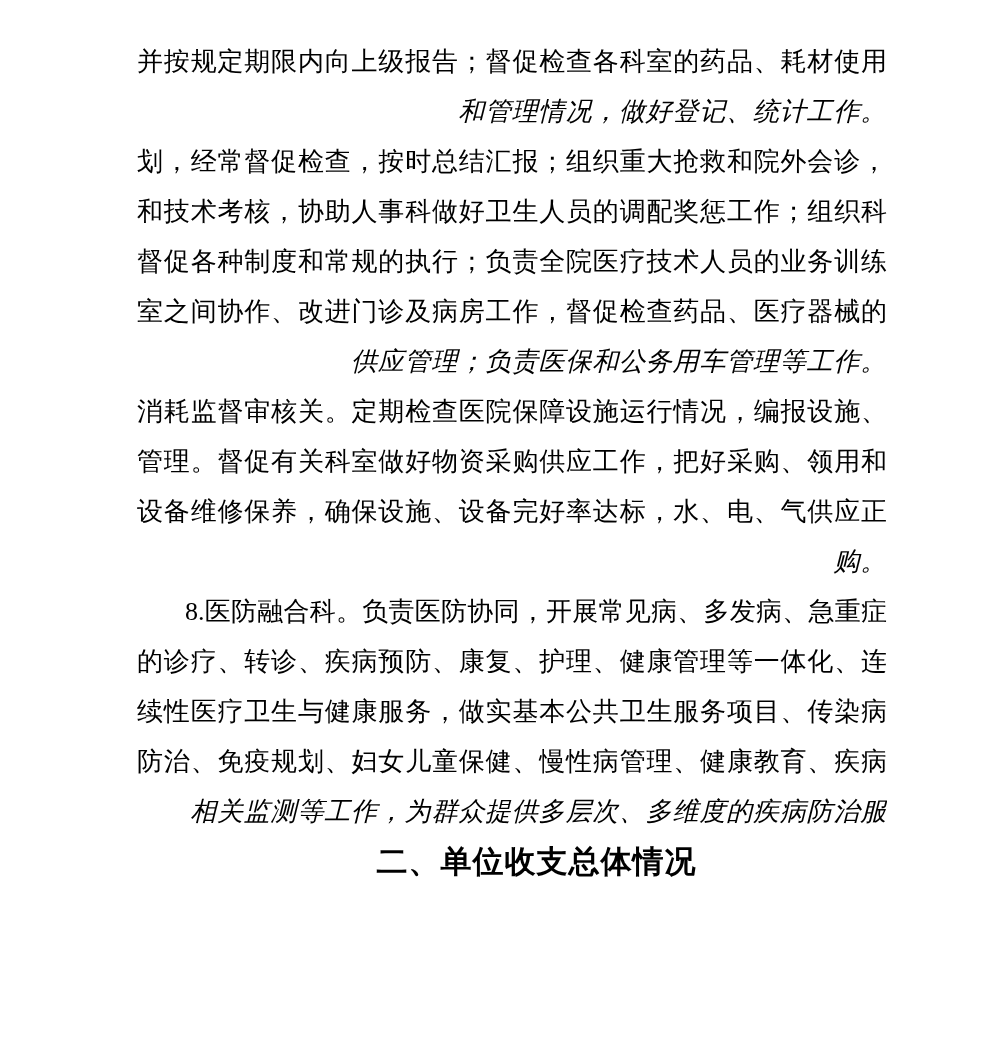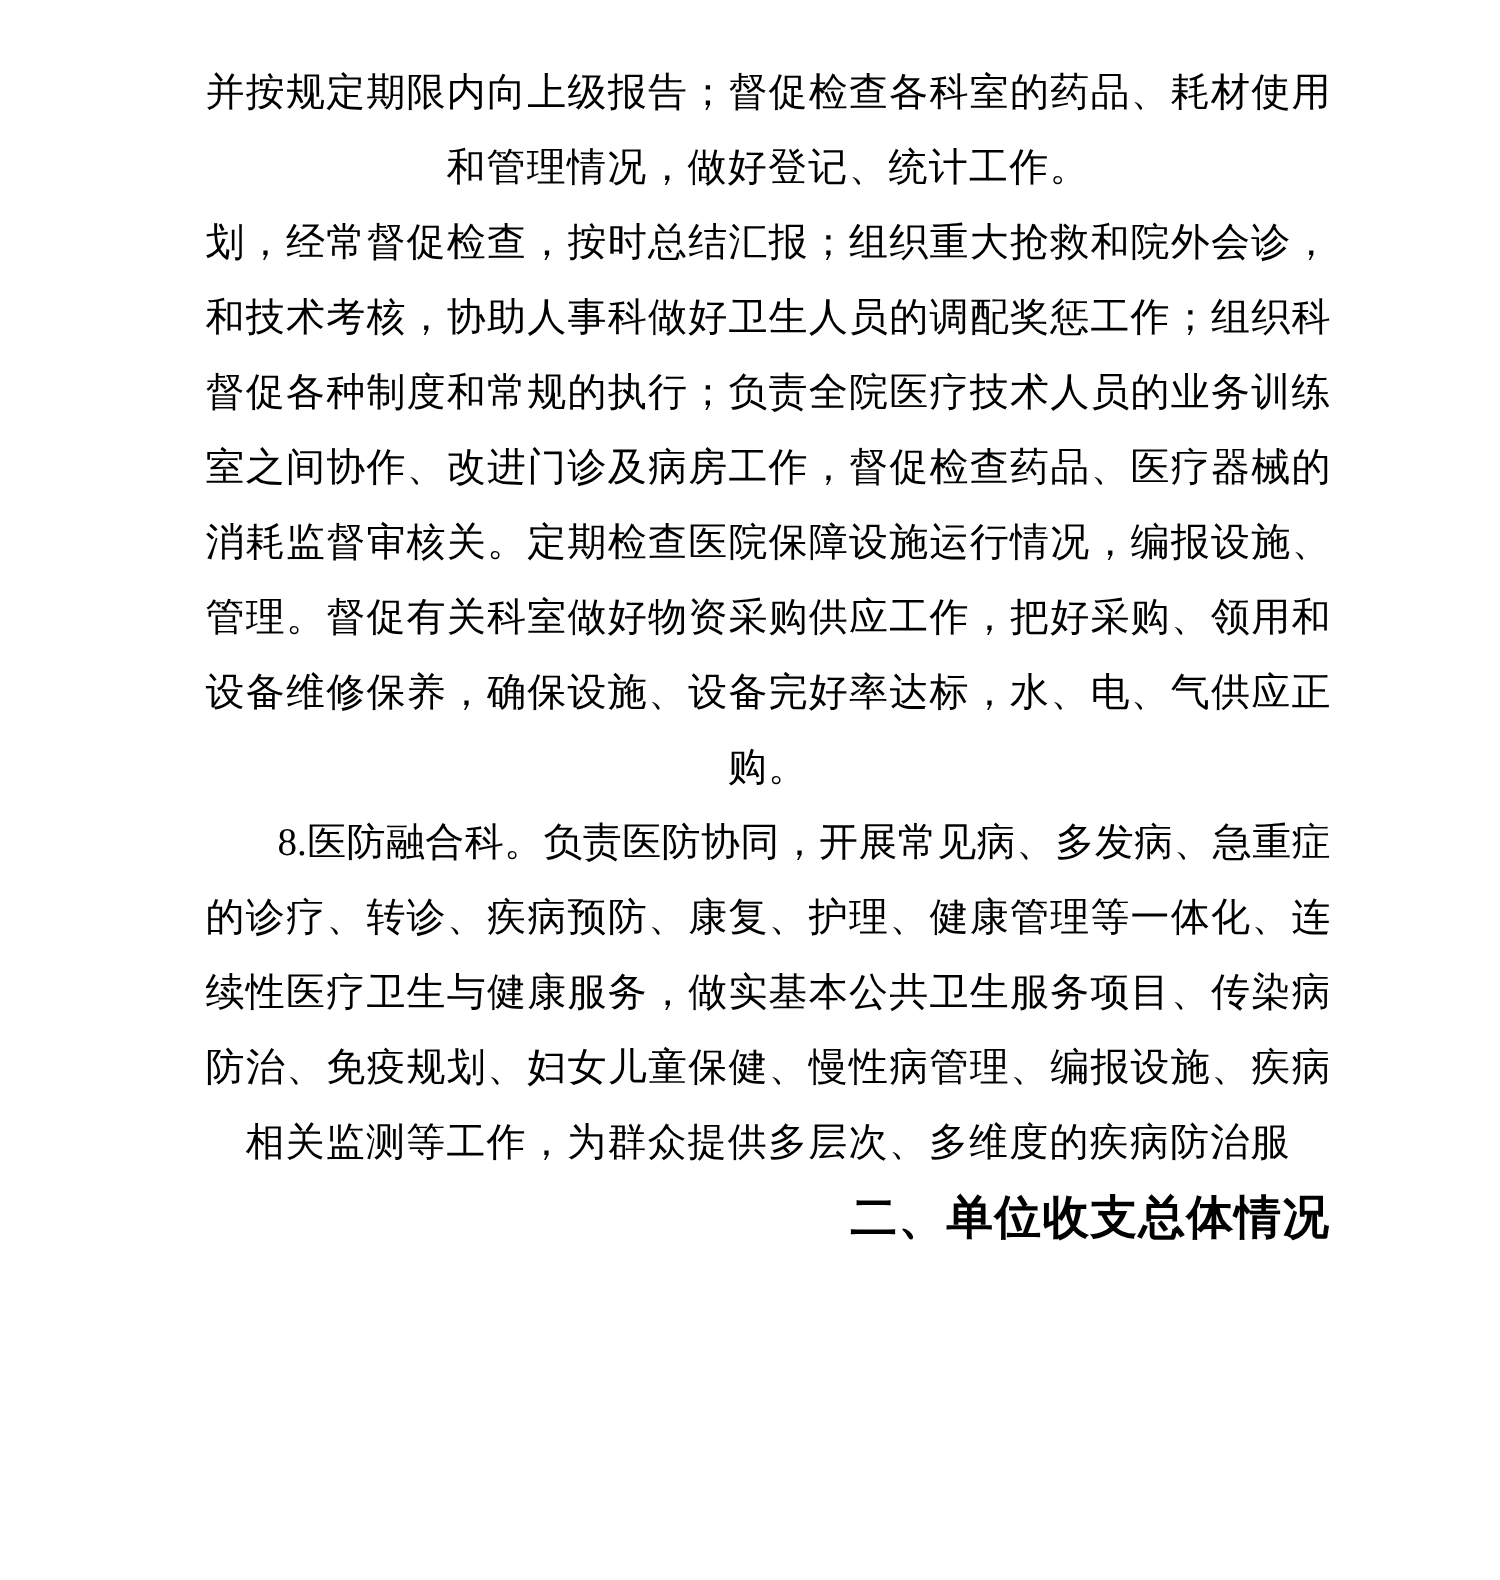--- a/index.html
+++ b/index.html
@@ -36,51 +36,53 @@
     text-align-last: justify;
   }
   
   .fill-indent {
     padding-left: 48px;
     text-align: justify;
     text-align-last: justify;
   }
   
   .end {
-    text-align: center;
+    text-align: right;
     letter-spacing: 0.8px;
+    font-style: italic;
   }
   .heading-line {
     height: 50px;
     line-height: 50px;
     padding-left: 49px;
     font-family: "Liberation Sans", "DejaVu Sans", sans-serif;
     font-weight: bold;
     font-size: 31px;
     letter-spacing: 1px;
-    text-align: right;
+    text-align: center;
   }
 </style>
 </head>
 <body>
 
 <div class="page">
   <div class="textcol">
     <div id="body-lines">
         <div class="line fill">并按规定期限内向上级报告；督促检查各科室的药品、耗材使用</div>
         <div class="line end">和管理情况，做好登记、统计工作。</div>
         <div class="line fill">划，经常督促检查，按时总结汇报；组织重大抢救和院外会诊，</div>
         <div class="line fill">和技术考核，协助人事科做好卫生人员的调配奖惩工作；组织科</div>
         <div class="line fill">督促各种制度和常规的执行；负责全院医疗技术人员的业务训练</div>
         <div class="line fill">室之间协作、改进门诊及病房工作，督促检查药品、医疗器械的</div>
+        <div class="line end">供应管理；负责医保和公务用车管理等工作。</div>
         <div class="line fill">消耗监督审核关。定期检查医院保障设施运行情况，编报设施、</div>
         <div class="line fill">管理。督促有关科室做好物资采购供应工作，把好采购、领用和</div>
         <div class="line fill">设备维修保养，确保设施、设备完好率达标，水、电、气供应正</div>
         <div class="line end">购。</div>
         <div class="line fill-indent">8.医防融合科。负责医防协同，开展常见病、多发病、急重症</div>
         <div class="line fill">的诊疗、转诊、疾病预防、康复、护理、健康管理等一体化、连</div>
         <div class="line fill">续性医疗卫生与健康服务，做实基本公共卫生服务项目、传染病</div>
-        <div class="line fill">防治、免疫规划、妇女儿童保健、慢性病管理、编报设施、疾病</div>
+        <div class="line fill">防治、免疫规划、妇女儿童保健、慢性病管理、健康教育、疾病</div>
         <div class="line end">相关监测等工作，为群众提供多层次、多维度的疾病防治服务。</div>
       </div>
     <div class="line heading-line">二、单位收支总体情况</div>
   </div>
 </div>
 
 </body></html>

